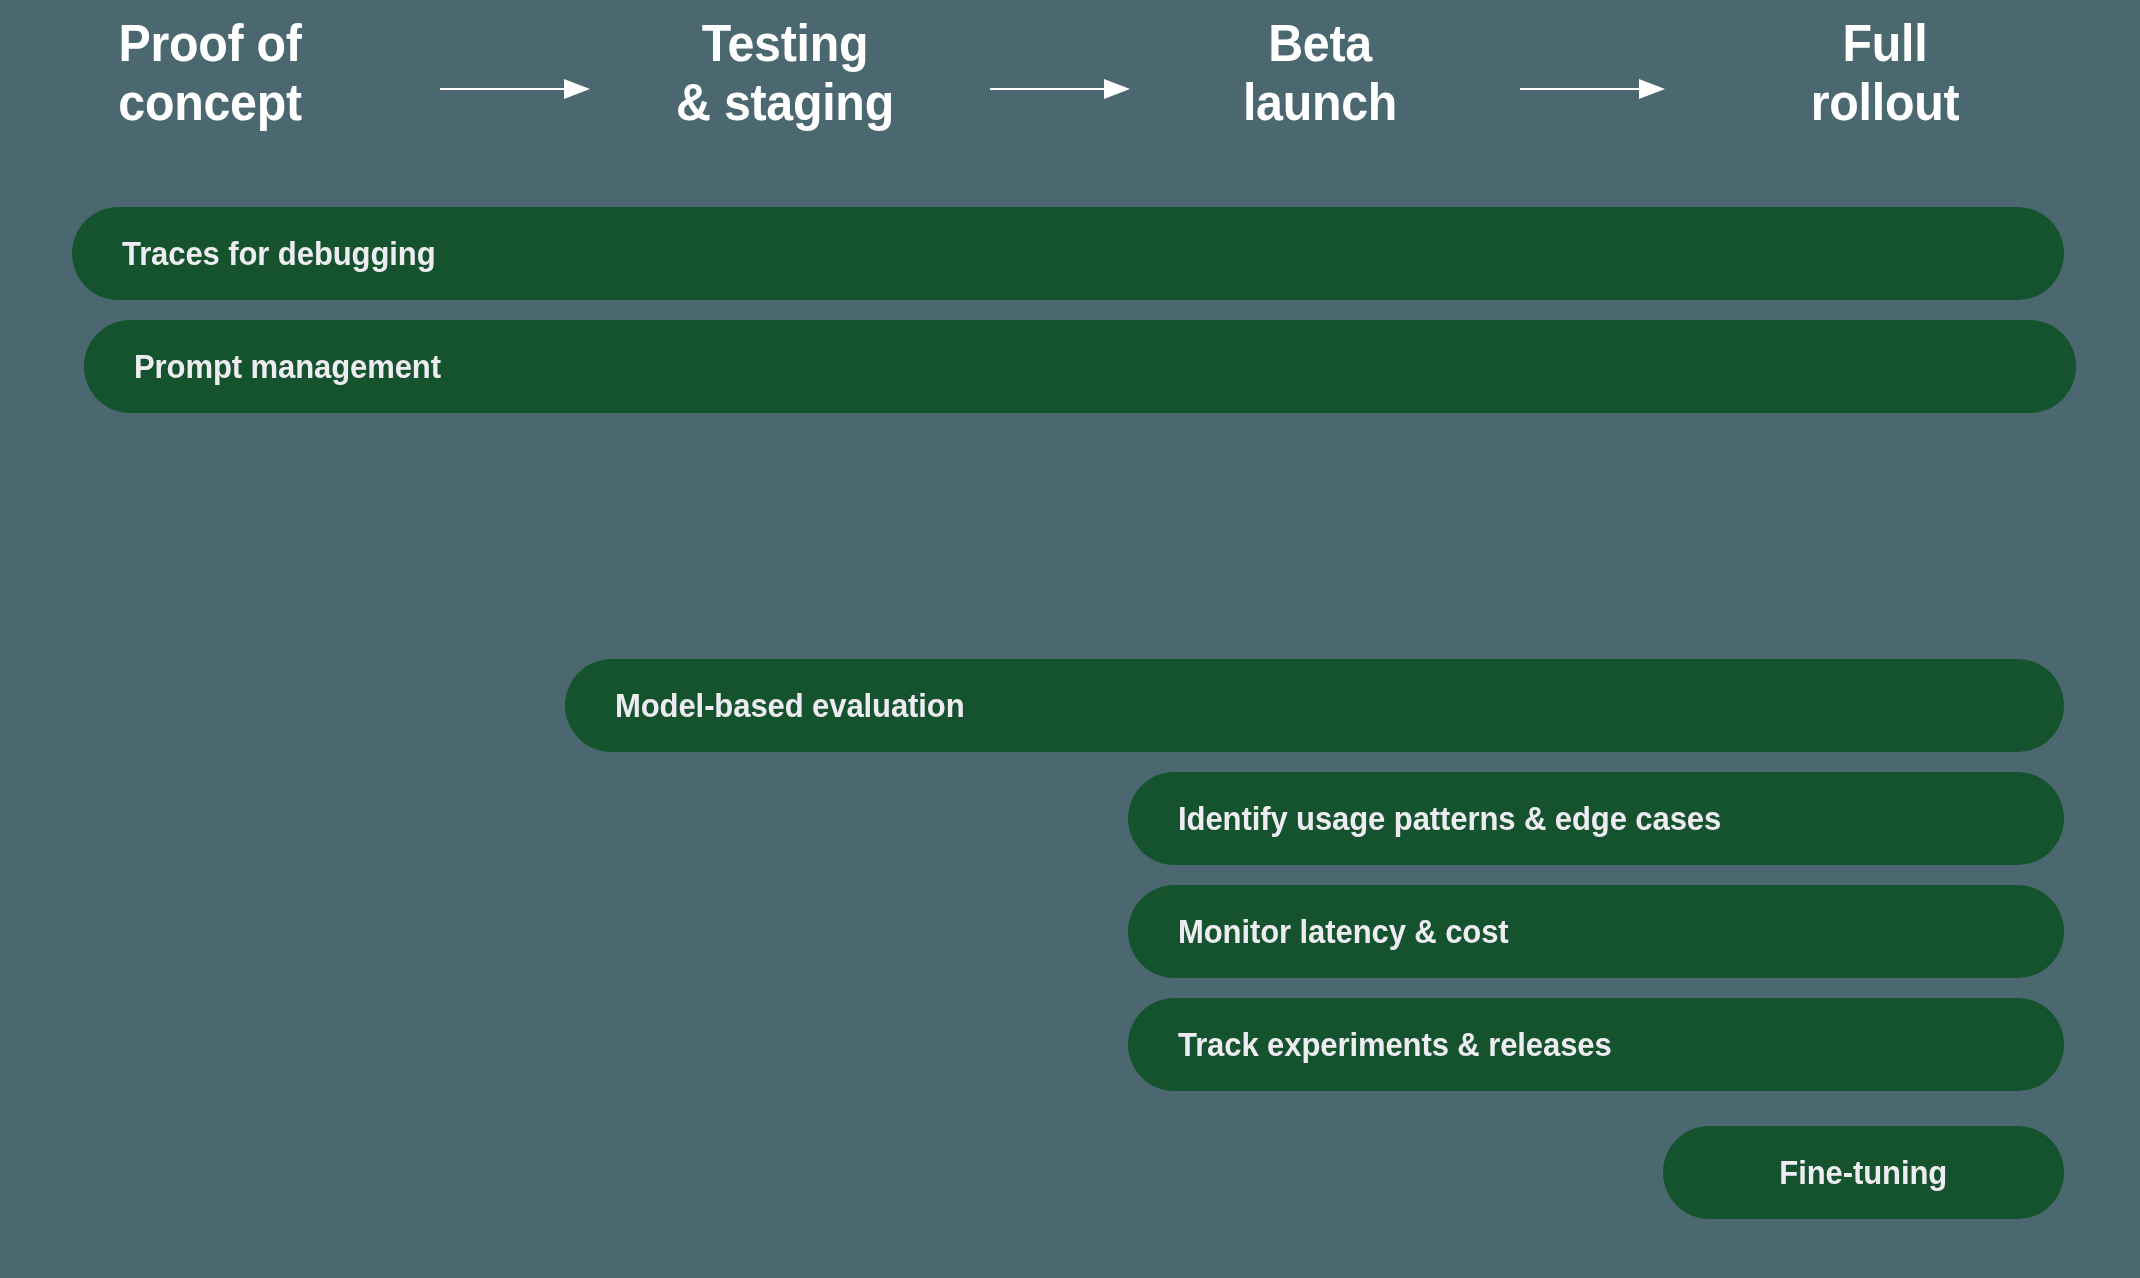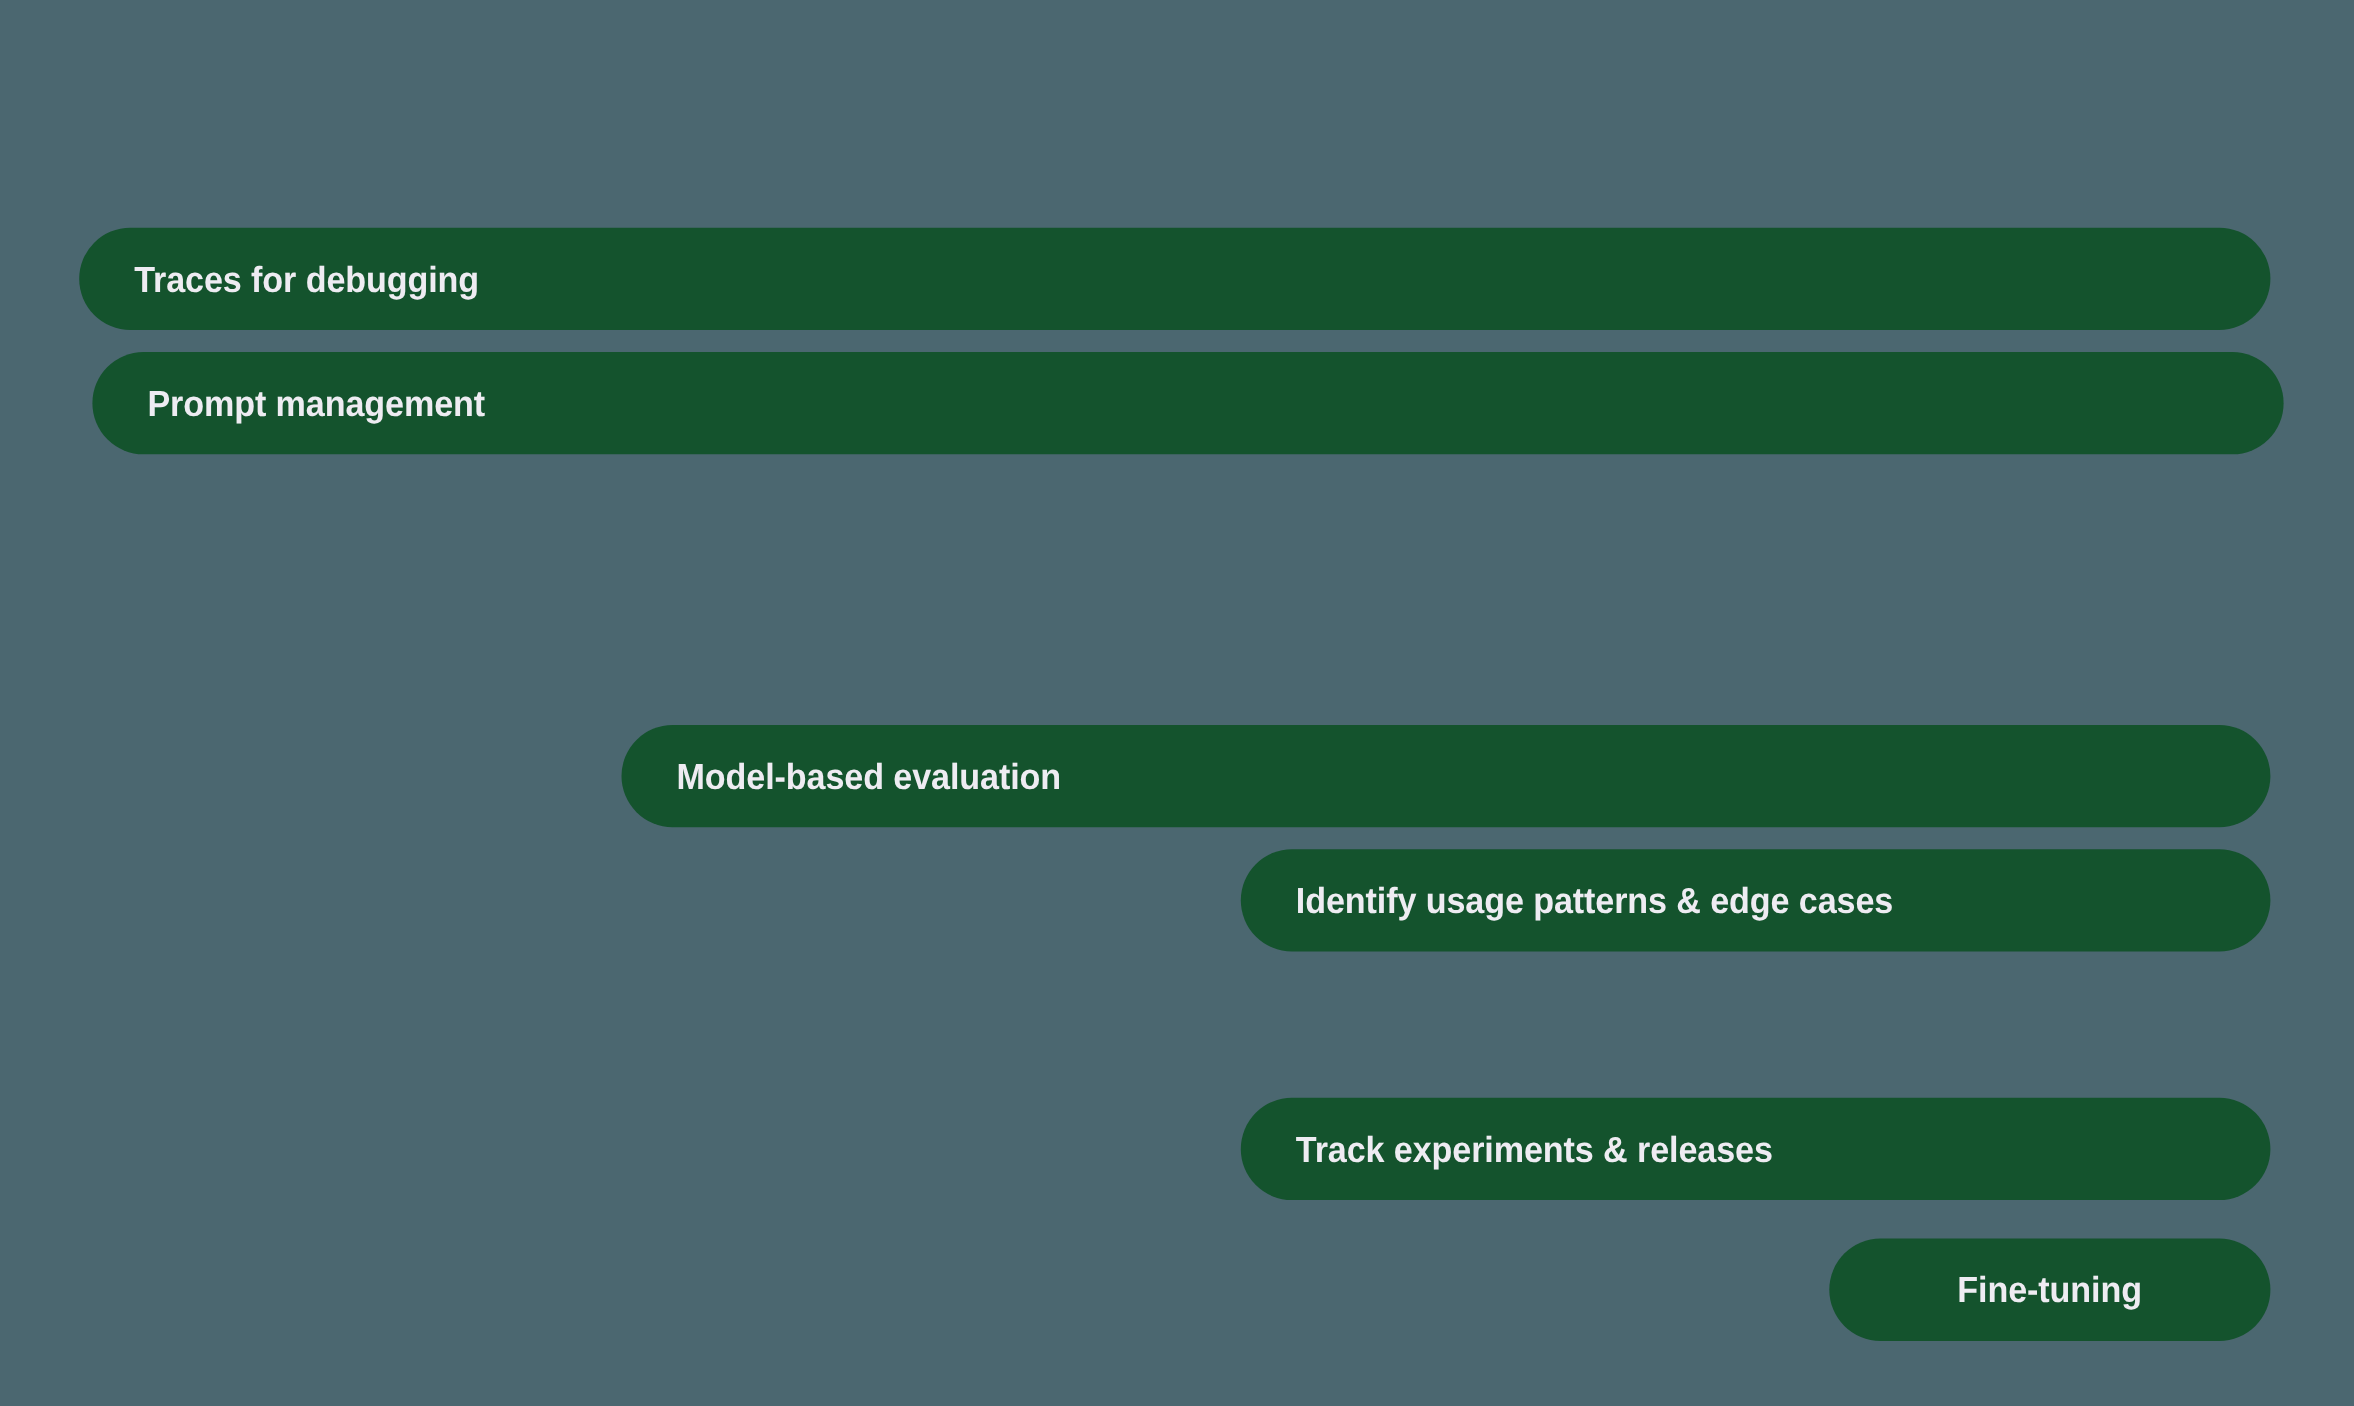--- a/index.html
+++ b/index.html
@@ -74,39 +74,74 @@
   }
   .bar.align-center {
     justify-content: center;
   }
 </style>
 </head>
 <body>
 
 <div id="stage">
 
+  <div id="phase-header">
+
+    <div class="phase-title" style="left: 60px; width: 300px;">Proof of
+concept</div>
+
+    <div class="phase-arrow" style="left: 440px; width: 150px;">
+      <svg width="150" height="26" viewBox="0 0 150 26">
+        <path d="M0 12 H124 V3 L150 13 L124 23 V14 H0 Z" fill="#ffffff"></path>
+      </svg>
+    </div>
+
+    <div class="phase-title" style="left: 630px; width: 310px;">Testing
+&amp; staging</div>
+
+    <div class="phase-arrow" style="left: 990px; width: 140px;">
+      <svg width="140" height="26" viewBox="0 0 140 26">
+        <path d="M0 12 H114 V3 L140 13 L114 23 V14 H0 Z" fill="#ffffff"></path>
+      </svg>
+    </div>
+
+    <div class="phase-title" style="left: 1170px; width: 300px;">Beta
+launch</div>
+
+    <div class="phase-arrow" style="left: 1520px; width: 145px;">
+      <svg width="145" height="26" viewBox="0 0 145 26">
+        <path d="M0 12 H119 V3 L145 13 L119 23 V14 H0 Z" fill="#ffffff"></path>
+      </svg>
+    </div>
+
+    <div class="phase-title" style="left: 1720px; width: 330px;">Full
+rollout</div>
+  </div>
 
   <div class="bar" style="left: 72px; width: 1992px; top: 207px; padding-left: 50px;">
     <span class="bar-label">Traces for debugging</span>
   </div>
 
   <div class="bar" style="left: 84px; width: 1992px; top: 320px; padding-left: 50px;">
     <span class="bar-label">Prompt management</span>
   </div>
 
 
 
   <div class="bar" style="left: 565px; width: 1499px; top: 659px; padding-left: 50px;">
     <span class="bar-label">Model-based evaluation</span>
   </div>
 
   <div class="bar" style="left: 1128px; width: 936px; top: 772px; padding-left: 50px; text-align: right;">
     <span class="bar-label">Identify usage patterns &amp; edge cases</span>
   </div>
 
+  <div class="bar" style="left: 1128px; width: 936px; top: 885px; padding-left: 50px;">
+    <span class="bar-label">Monitor latency &amp; cost</span>
+  </div>
 
   <div class="bar" style="left: 1128px; width: 936px; top: 998px; padding-left: 50px;">
     <span class="bar-label">Track experiments &amp; releases</span>
   </div>
 
   <div class="bar align-center" style="left: 1663px; width: 401px; top: 1111px; margin-top: 15px;">
     <span class="bar-label centered">Fine-tuning</span>
   </div>
 
 </div>

